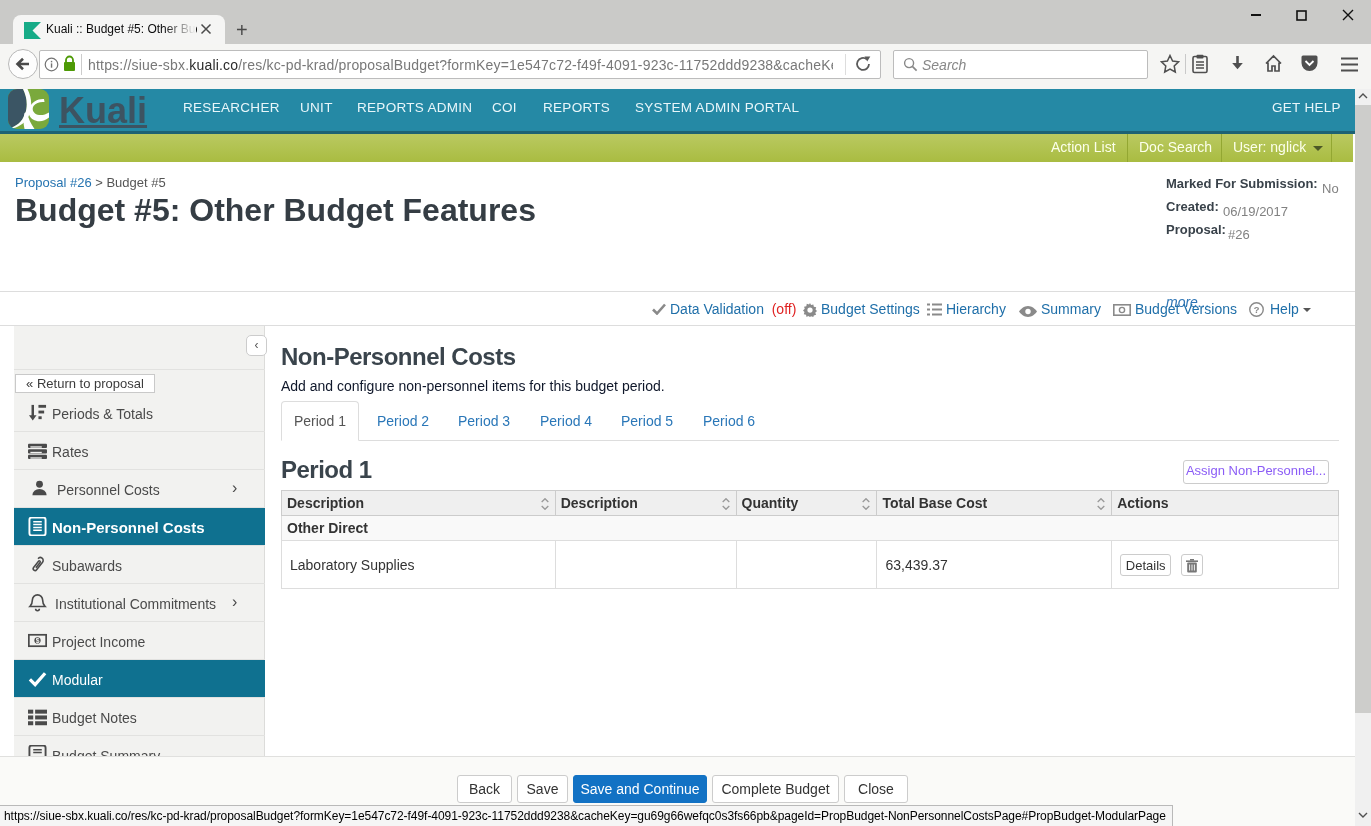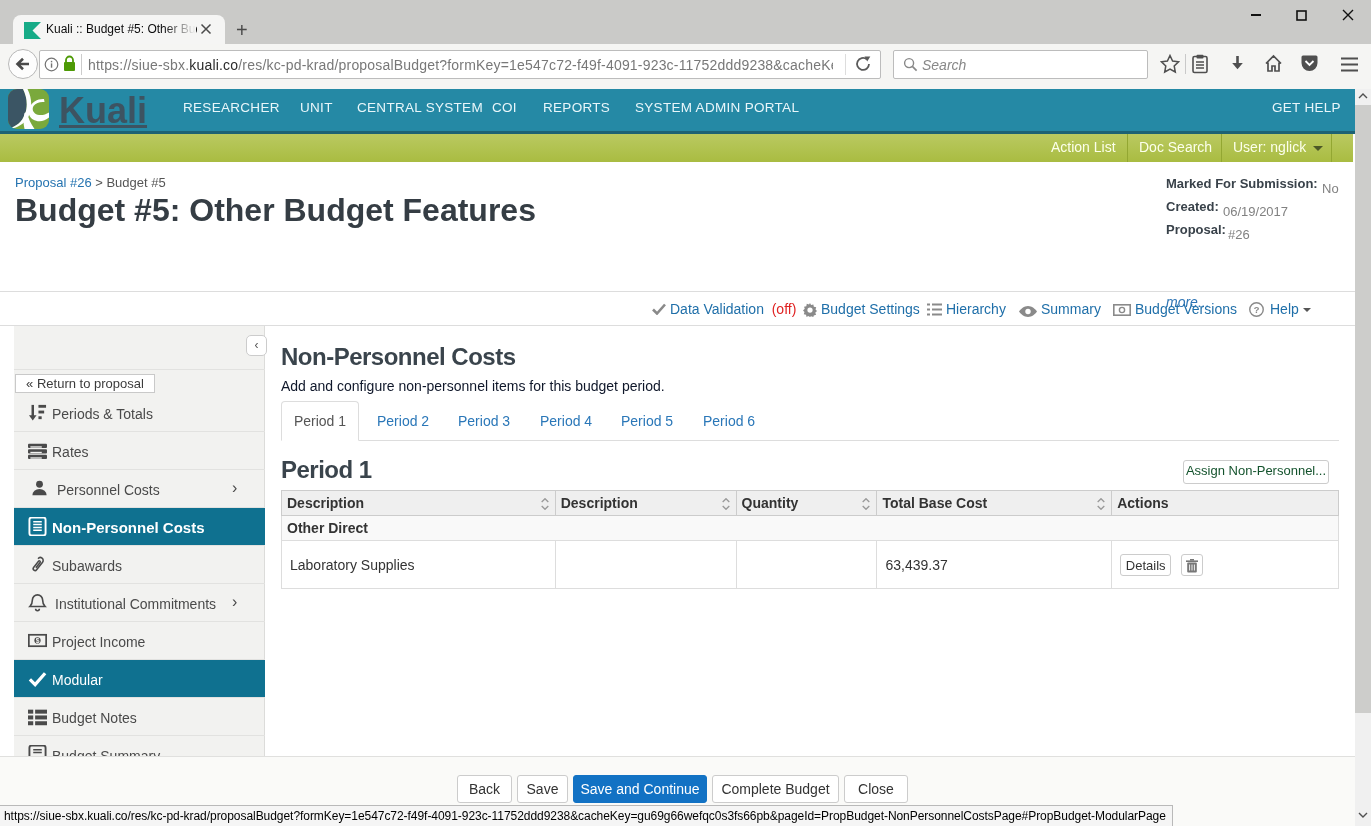--- a/index.html
+++ b/index.html
@@ -58,21 +58,21 @@
 .misel { background:#0f7190; }
 .misel .lbl { color:#fff; font-weight:bold; font-size:15px; top:11px; }
 
 
 #h2np { left:281px; top:343px; font-size:24px; letter-spacing:-0.5px; font-weight:bold; color:#3a444c; }
 #npdesc { left:281px; top:378px; font-size:14px; color:#0f172a; }
 #tabbar { left:281px; top:440px; width:1058px; height:1px; background:#ddd; }
 #ptab1 { left:281px; top:401px; width:78px; height:40px; background:#fff; border:1px solid #ddd; border-bottom:1px solid #fff; border-radius:4px 4px 0 0; font-size:14px; color:#555; text-align:center; line-height:38px; }
 .ptab { top:401px; height:40px; font-size:14px; color:#2a77b8; line-height:40px; }
 #h2p1 { left:281px; top:456px; font-size:24px; font-weight:bold; color:#3a444c; letter-spacing:-0.5px; }
-#assignbtn { left:1183px; top:460px; width:146px; height:24px; background:#fff; border:1px solid #ccc; border-radius:3px; font-size:13px; color:#14532d; text-align:center; line-height:20px; }
+#assignbtn { left:1183px; top:460px; width:146px; height:24px; background:#fff; border:1px solid #ccc; border-radius:3px; font-size:13px; color:#8b5cf6; text-align:center; line-height:20px; }
 
 table#grid { position:absolute; left:281px; top:490px; width:1058px; border-collapse:collapse; font-size:14px; color:#333; }
 #grid th { background:#efefef; border:1px solid #ccc; font-size:14px; text-align:left; font-weight:bold; padding:4px 5px; height:24px; position:relative; }
 #grid td { border:1px solid #ddd; padding:4px 5px; vertical-align:middle; }
 #grid tr.grp td { background:#f9f9f9; font-weight:bold; border-left:1px solid #ddd; border-right:1px solid #ddd; height:25px; }
 #grid tr.data td { height:48px; padding:4px 8px; }
 .sortic { position:absolute; right:6px; top:7px; }
 #detailsbtn { display:inline-block; width:51px; height:22px; background:#fff; border:1px solid #ccc; border-radius:3px; font-size:13px; color:#333; text-align:center; line-height:21px; }
 #trashbtn { display:inline-block; width:22px; height:22px; background:#fff; border:1px solid #ccc; border-radius:3px; text-align:center; vertical-align:top; margin-left:10px; }
 
@@ -172,21 +172,21 @@
       <rect x="0" y="0" width="41" height="40" fill="#7aa93c"></rect>
       <path d="M0 0 H15 C19 8 20 17 17 25 C14 33 8 38 0 39.5 Z" fill="#3b5564"></path>
       <path d="M15 0 L19.5 0 C24 9 24.5 19 20.5 27.5 C16.5 35.5 8 39.5 -1 40.5 L0 39.5 C8 38 14 33 17 25 C20 17 19 8 15 0 Z" fill="#fdfeff"></path>
       <path d="M36 10 C30 9.5 24 13 21.5 18.5 C19.5 23.5 21 28 25 30.5 C30 33.5 36.5 32.5 41 28.5 L41 23.5 C36.5 26.5 30.5 27 27 24.5 C24.5 22.5 24 19.5 25.5 17 C28 13.5 32.5 12.5 36.5 13 Z" fill="#fdfeff"></path>
       <path d="M19 23 C20 29 23 35 26.5 40 L16.5 40 C15 34 15.5 28 16.5 24 Z" fill="#fdfeff"></path>
     </g>
   </svg>
   <div class="abs" id="kualiname">Kuali</div>
   <div class="abs tnav" style="left:183px">RESEARCHER</div>
   <div class="abs tnav" style="left:300px">UNIT</div>
-  <div class="abs tnav" style="left:357px">CENTRAL SYSTEM</div>
+  <div class="abs tnav" style="left:357px">REPORTS ADMIN</div>
   <div class="abs tnav" style="left:492px">COI</div>
   <div class="abs tnav" style="left:543px">REPORTS</div>
   <div class="abs tnav" style="left:635px">SYSTEM ADMIN PORTAL</div>
   <div class="abs tnav" style="left:1272px">GET HELP</div>
 
   <div class="abs" id="greenbar"></div>
   <div class="abs gnav" style="left:1051px">Action List</div>
   <div class="abs gsep" style="left:1127px"></div>
   <div class="abs gnav" style="left:1139px">Doc Search</div>
   <div class="abs gsep" style="left:1221px"></div>

